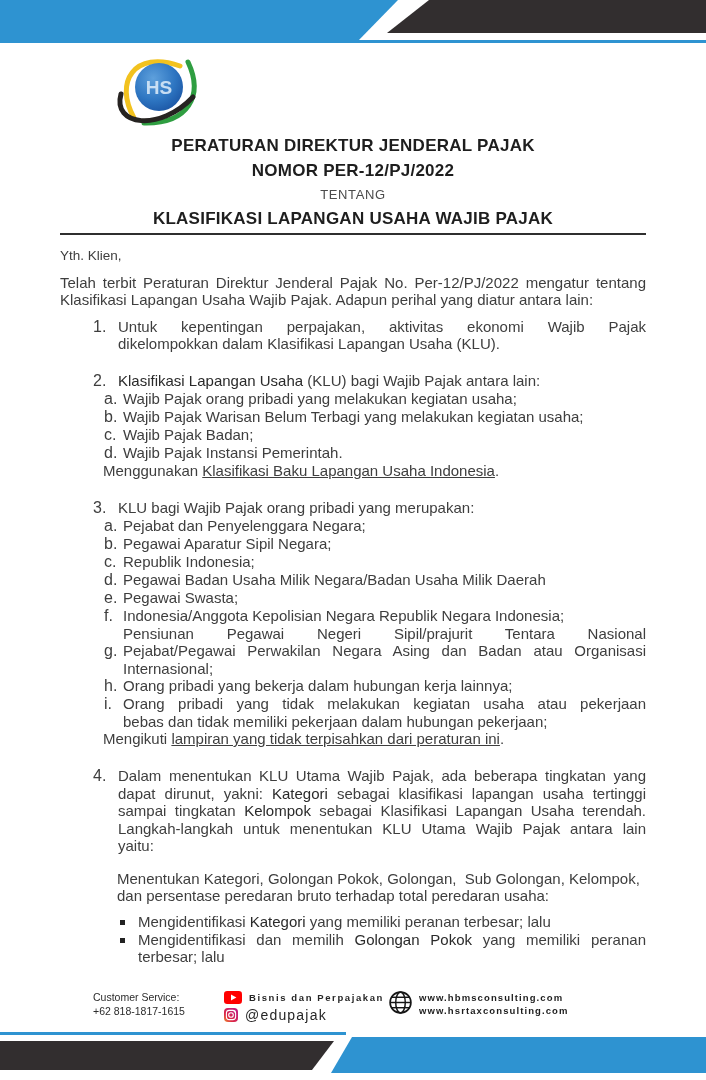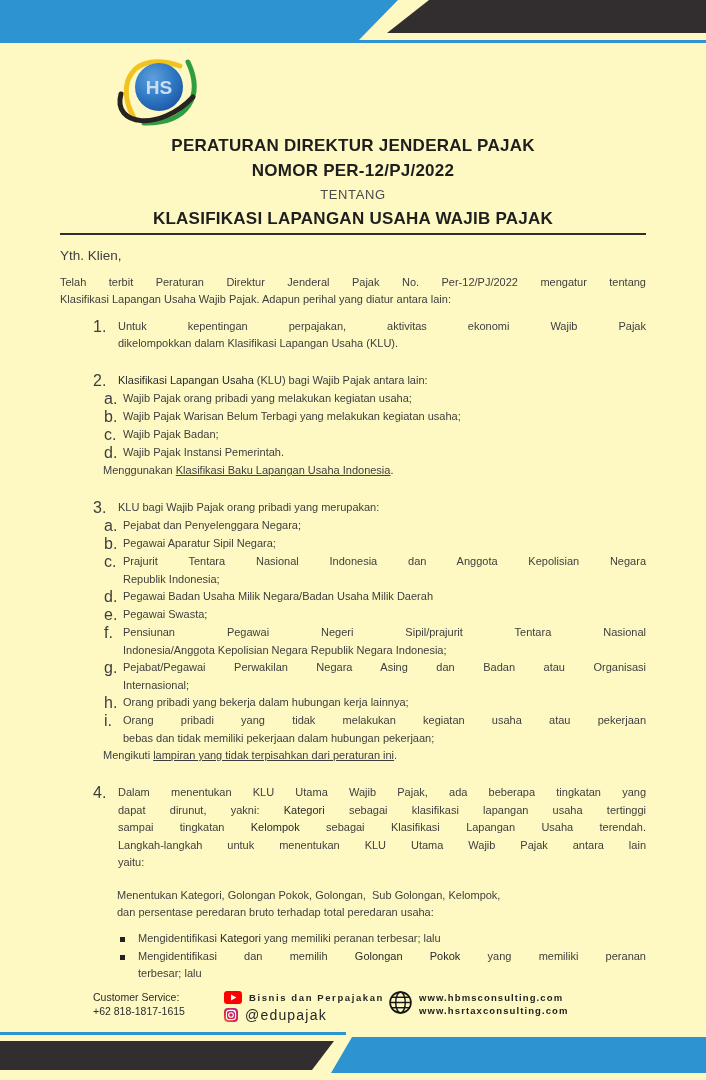--- a/index.html
+++ b/index.html
@@ -1,37 +1,37 @@
 <!DOCTYPE html>
 <html><head>
 <meta charset="utf-8">
 <style>
   html,body{margin:0;padding:0;background:#888;}
-  .page{position:relative;width:706px;height:1080px;background:#fef9c3;overflow:hidden;
+  .page{position:relative;width:706px;height:1080px;background:#ffffff;overflow:hidden;
         font-family:"Liberation Sans", sans-serif;color:#3e3e3e;}
   
   .hdr-line{position:absolute;top:40px;left:0;width:706px;height:3px;background:#2E93D1;}
   .hdr-blue{position:absolute;top:0;left:0;width:706px;height:42px;background:#2E93D1;
             clip-path:polygon(0 0,398px 0,357px 42px,0 42px);}
   .hdr-black{position:absolute;top:0;left:0;width:706px;height:33px;background:#322E2F;
              clip-path:polygon(429px 0,706px 0,706px 33px,387px 33px);}
   .ftr-line{position:absolute;top:1032px;left:0;width:346px;height:3px;background:#2E93D1;}
   .ftr-dark{position:absolute;top:1041px;left:0;width:706px;height:29px;background:#322E2F;
             clip-path:polygon(0 0,334px 0,312px 29px,0 29px);}
   .ftr-blue{position:absolute;top:1037px;left:0;width:706px;height:36px;background:#2E93D1;
             clip-path:polygon(352px 0,706px 0,706px 36px,331px 36px);}
   .logo{position:absolute;left:98px;top:40px;}
   
   .content{position:absolute;left:60px;top:133px;width:586px;}
   .title-block{text-align:center;}
   .t1{font-size:17px;font-weight:bold;letter-spacing:.25px;line-height:25px;color:#1e1e1e;}
   .t2{font-size:13px;font-weight:normal;letter-spacing:.6px;line-height:23px;color:#4b4b4b;}
   .rule{border-top:2px solid #2f2f2f;margin-top:2px;}
   .greeting{margin-top:12px;font-size:13.5px;line-height:17.5px;}
-  .para{font-size:11px;line-height:17.5px;}
+  .para{font-size:15px;line-height:17.5px;}
   .line{min-height:17.5px;}
   .jl{text-align:justify;text-align-last:justify;}
   .b{font-weight:normal;color:#2a2a2a;}
   .u{text-decoration:underline;}
   .blk{margin-top:10px;}
   .item{display:flex;margin-left:33px;}
   .item .num{flex:none;width:25px;}
   .item .body{flex:1;min-width:0;}
   .sub{display:flex;margin-left:44px;}
   .sub .letter{flex:none;width:19px;}
@@ -166,21 +166,20 @@
           <div class="body">
             <div class="para">
               <div class="line"><span>Pegawai Aparatur Sipil Negara;</span></div>
             </div>
           </div>
         </div>
         <div class="sub">
           <div class="letter">c.</div>
           <div class="body">
             <div class="para">
-              <div class="line jl"><span>Prajurit Tentara Nasional Indonesia dan Anggota Kepolisian Negara</span></div>
               <div class="line"><span>Republik Indonesia;</span></div>
             </div>
           </div>
         </div>
         <div class="sub">
           <div class="letter">d.</div>
           <div class="body">
             <div class="para">
               <div class="line"><span>Pegawai Badan Usaha Milik Negara/Badan Usaha Milik Daerah</span></div>
             </div>
@@ -191,22 +190,22 @@
           <div class="body">
             <div class="para">
               <div class="line"><span>Pegawai Swasta;</span></div>
             </div>
           </div>
         </div>
         <div class="sub">
           <div class="letter">f.</div>
           <div class="body">
             <div class="para">
+              <div class="line"><span>Indonesia/Anggota Kepolisian Negara Republik Negara Indonesia;</span></div>
               <div class="line jl"><span>Pensiunan Pegawai Negeri Sipil/prajurit Tentara Nasional</span></div>
-              <div class="line"><span>Indonesia/Anggota Kepolisian Negara Republik Negara Indonesia;</span></div>
             </div>
           </div>
         </div>
         <div class="sub">
           <div class="letter">g.</div>
           <div class="body">
             <div class="para">
               <div class="line jl"><span>Pejabat/Pegawai Perwakilan Negara Asing dan Badan atau Organisasi</span></div>
               <div class="line"><span>Internasional;</span></div>
             </div>

